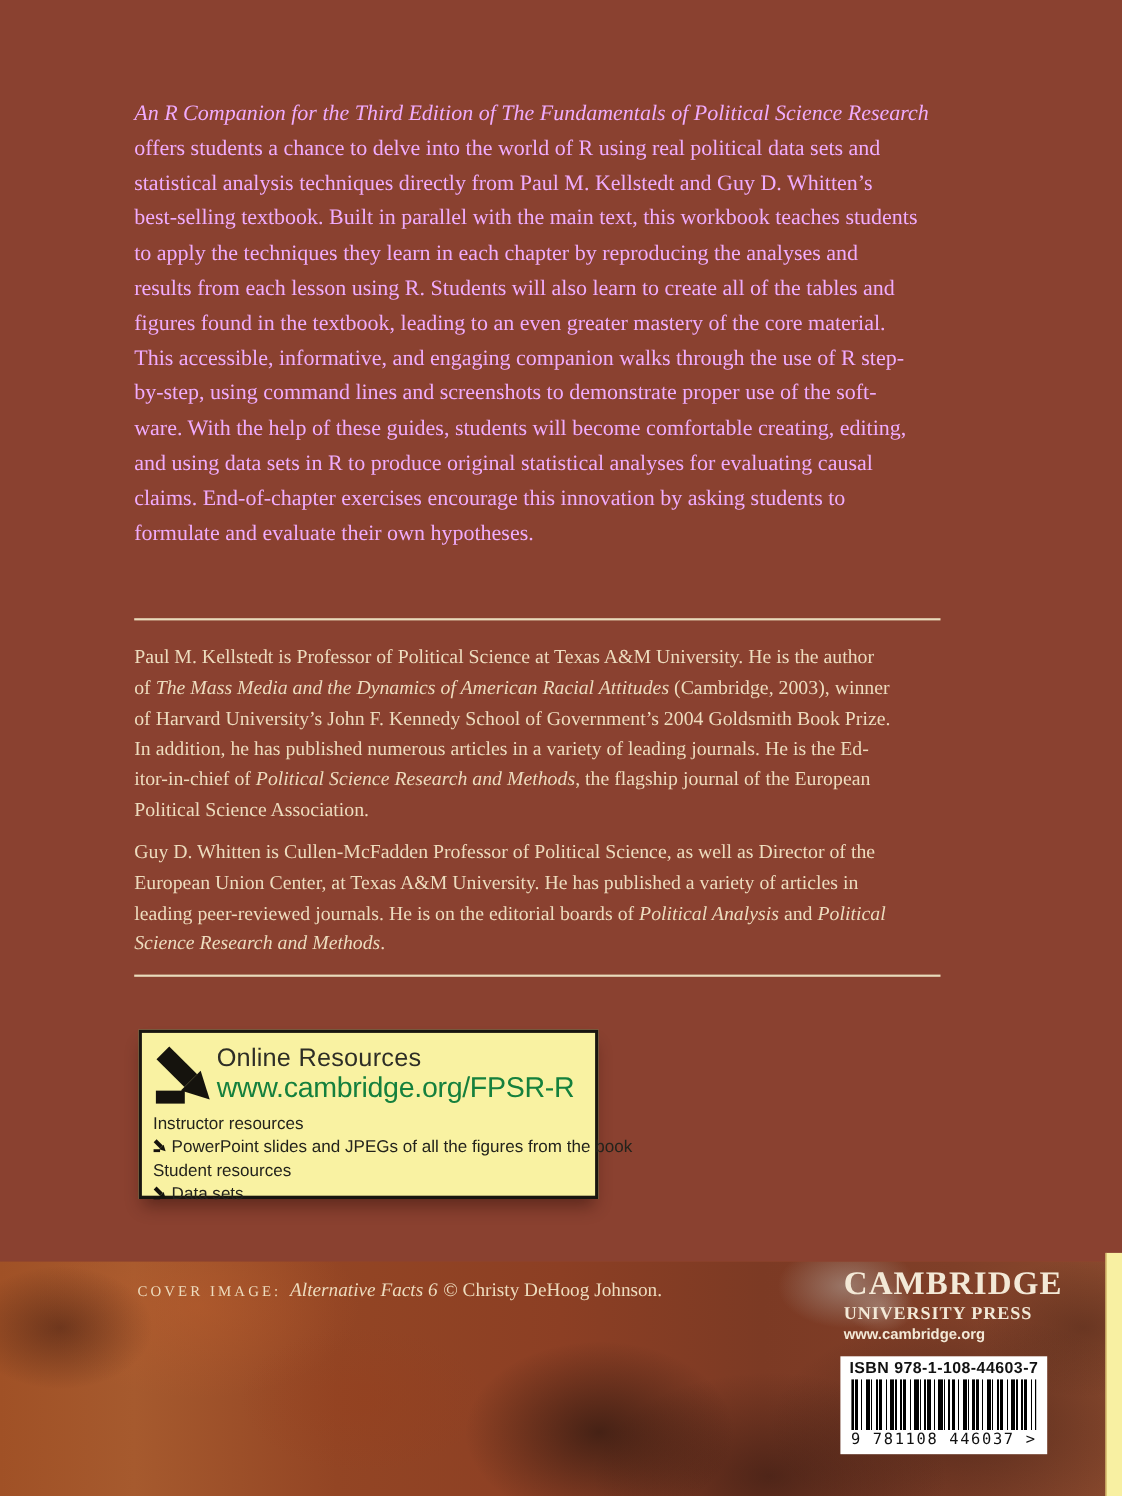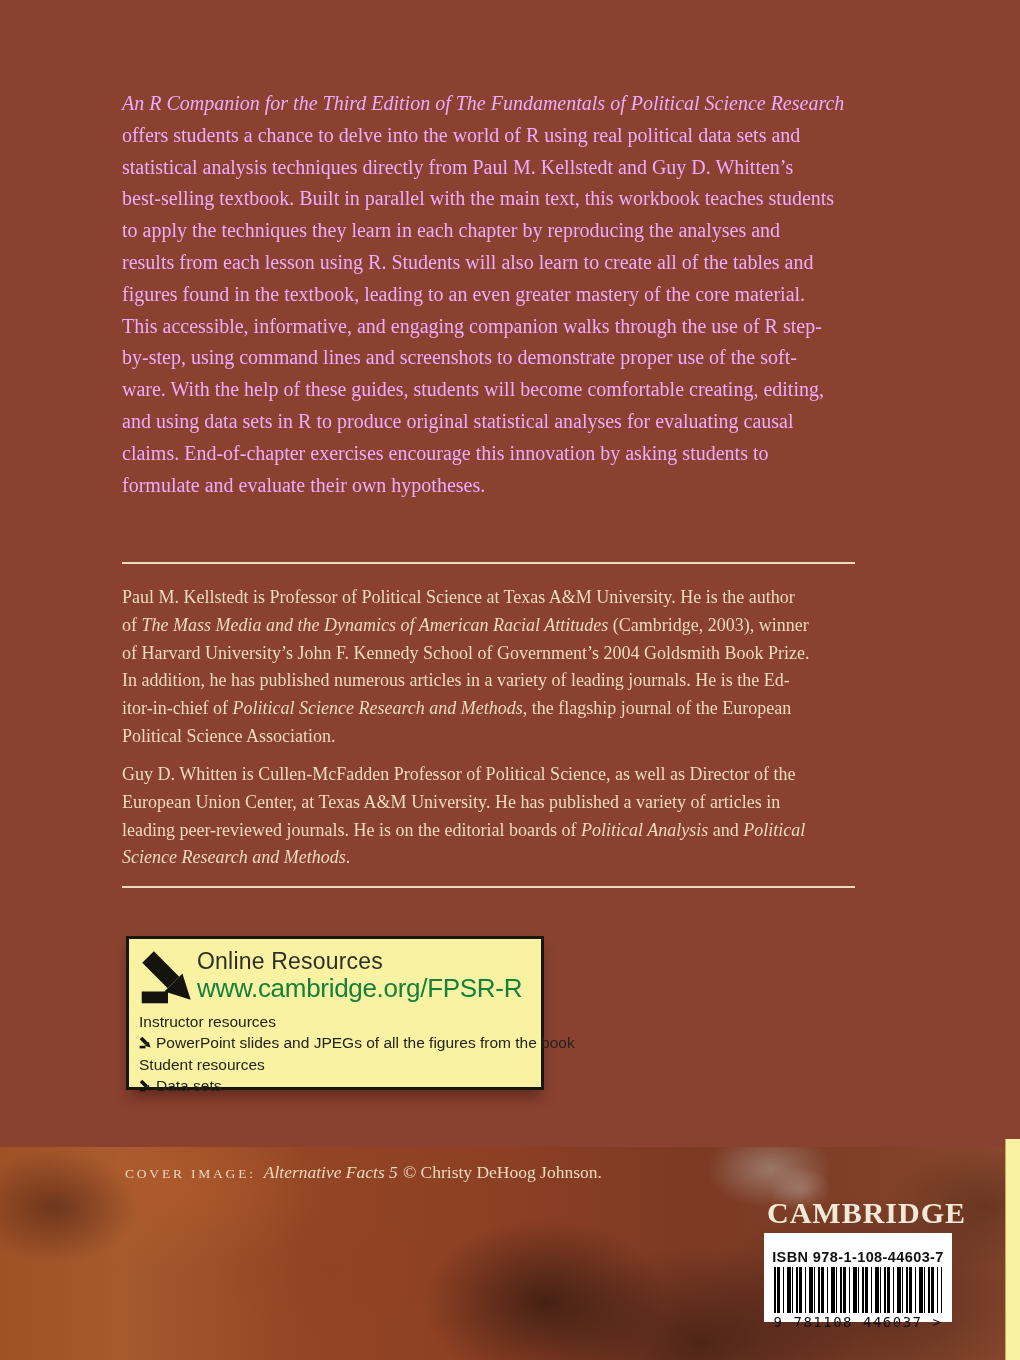--- a/index.html
+++ b/index.html
@@ -66,32 +66,32 @@
 
   
   .credit{
     position:absolute; left:125px; top:1162px; color:#eddcbe; white-space:nowrap;
   }
   .credit-prefix{font-size:13.5px; letter-spacing:2.8px; margin-right:8px;}
   .credit-title{font-size:17.5px; font-style:italic; margin-right:5px;}
   .credit-rest{font-size:17.5px;}
 
   
-  .publisher{position:absolute; left:767px; top:1198px; color:#f3e9d7;}
+  .publisher{position:absolute; left:767px; top:1152px; color:#f3e9d7;}
   .pub-name{font-family:"Liberation Serif", serif; font-weight:bold; font-size:30px; line-height:30px; letter-spacing:1px;}
   .pub-sub{font-family:"Liberation Serif", serif; font-weight:bold; font-size:16.5px; line-height:19px; letter-spacing:.8px; margin-top:2px;}
   .pub-url{font-family:"Liberation Sans", sans-serif; font-weight:bold; font-size:13.5px; line-height:15px; margin-top:2px;}
 
   
   .isbn-box{
     position:absolute; left:764px; top:1233px; width:188px; height:89px;
     background:#fff; color:#111; text-align:center;
     font-family:"Liberation Sans", sans-serif;
   }
-  .isbn-label{font-size:14.5px; font-weight:bold; letter-spacing:.4px; padding-top:16px; white-space:nowrap;}
+  .isbn-label{font-size:14.5px; font-weight:bold; letter-spacing:.4px; padding-top:3px; white-space:nowrap;}
   .barcode{
     height:46px; margin:2px 10px 0 10px;
     background:repeating-linear-gradient(90deg,
       #000 0 2px, #fff 2px 3px,
       #000 3px 6px, #fff 6px 9px,
       #000 9px 10px, #fff 10px 13px,
       #000 13px 17px, #fff 17px 18px,
       #000 18px 19px, #fff 19px 22px);
   }
   .barcode-digits{
@@ -183,21 +183,21 @@
             <rect x="3" y="48" width="29" height="13"></rect>
           </g>
         </svg><span>Data sets</span>
       </div>
     </div>
   </div>
 
   <div class="art-strip"></div>
 
   <div class="credit">
-    <span class="credit-prefix">COVER IMAGE:</span><span class="credit-title">Alternative Facts 5</span><span class="credit-rest">© Christy DeHoog Johnson.</span>
+    <span class="credit-prefix">COVER IMAGE:</span><span class="credit-title">Alternative Facts 6</span><span class="credit-rest">© Christy DeHoog Johnson.</span>
   </div>
 
   <div class="publisher">
     <div class="pub-name">CAMBRIDGE</div>
     <div class="pub-sub">UNIVERSITY PRESS</div>
     <div class="pub-url">www.cambridge.org</div>
   </div>
 
   <div class="isbn-box">
     <div class="isbn-label">ISBN 978-1-108-44603-7</div>

